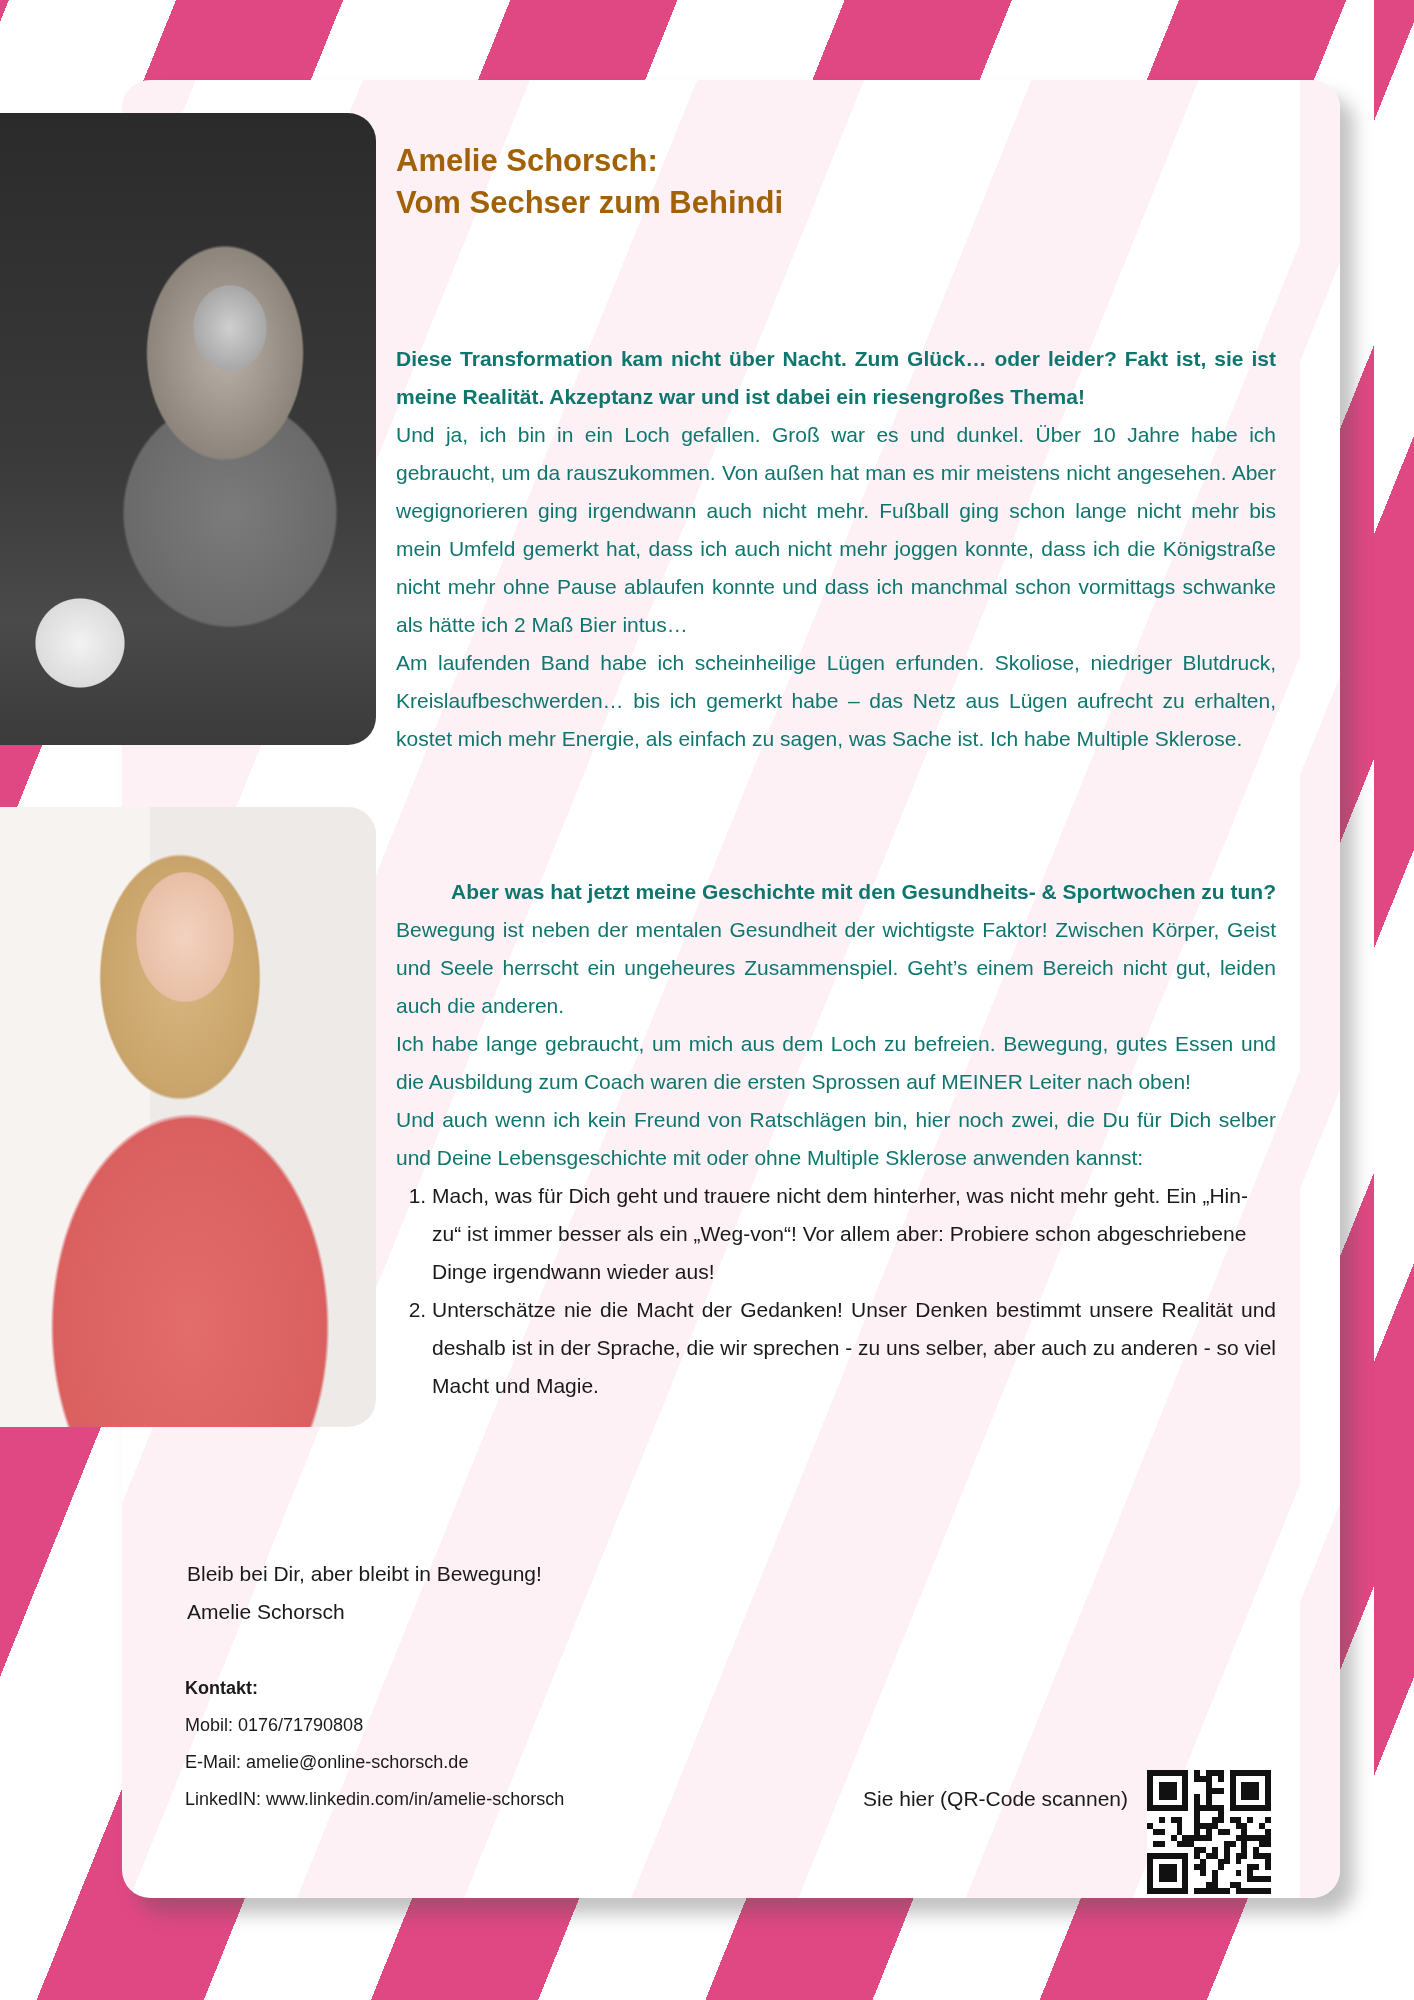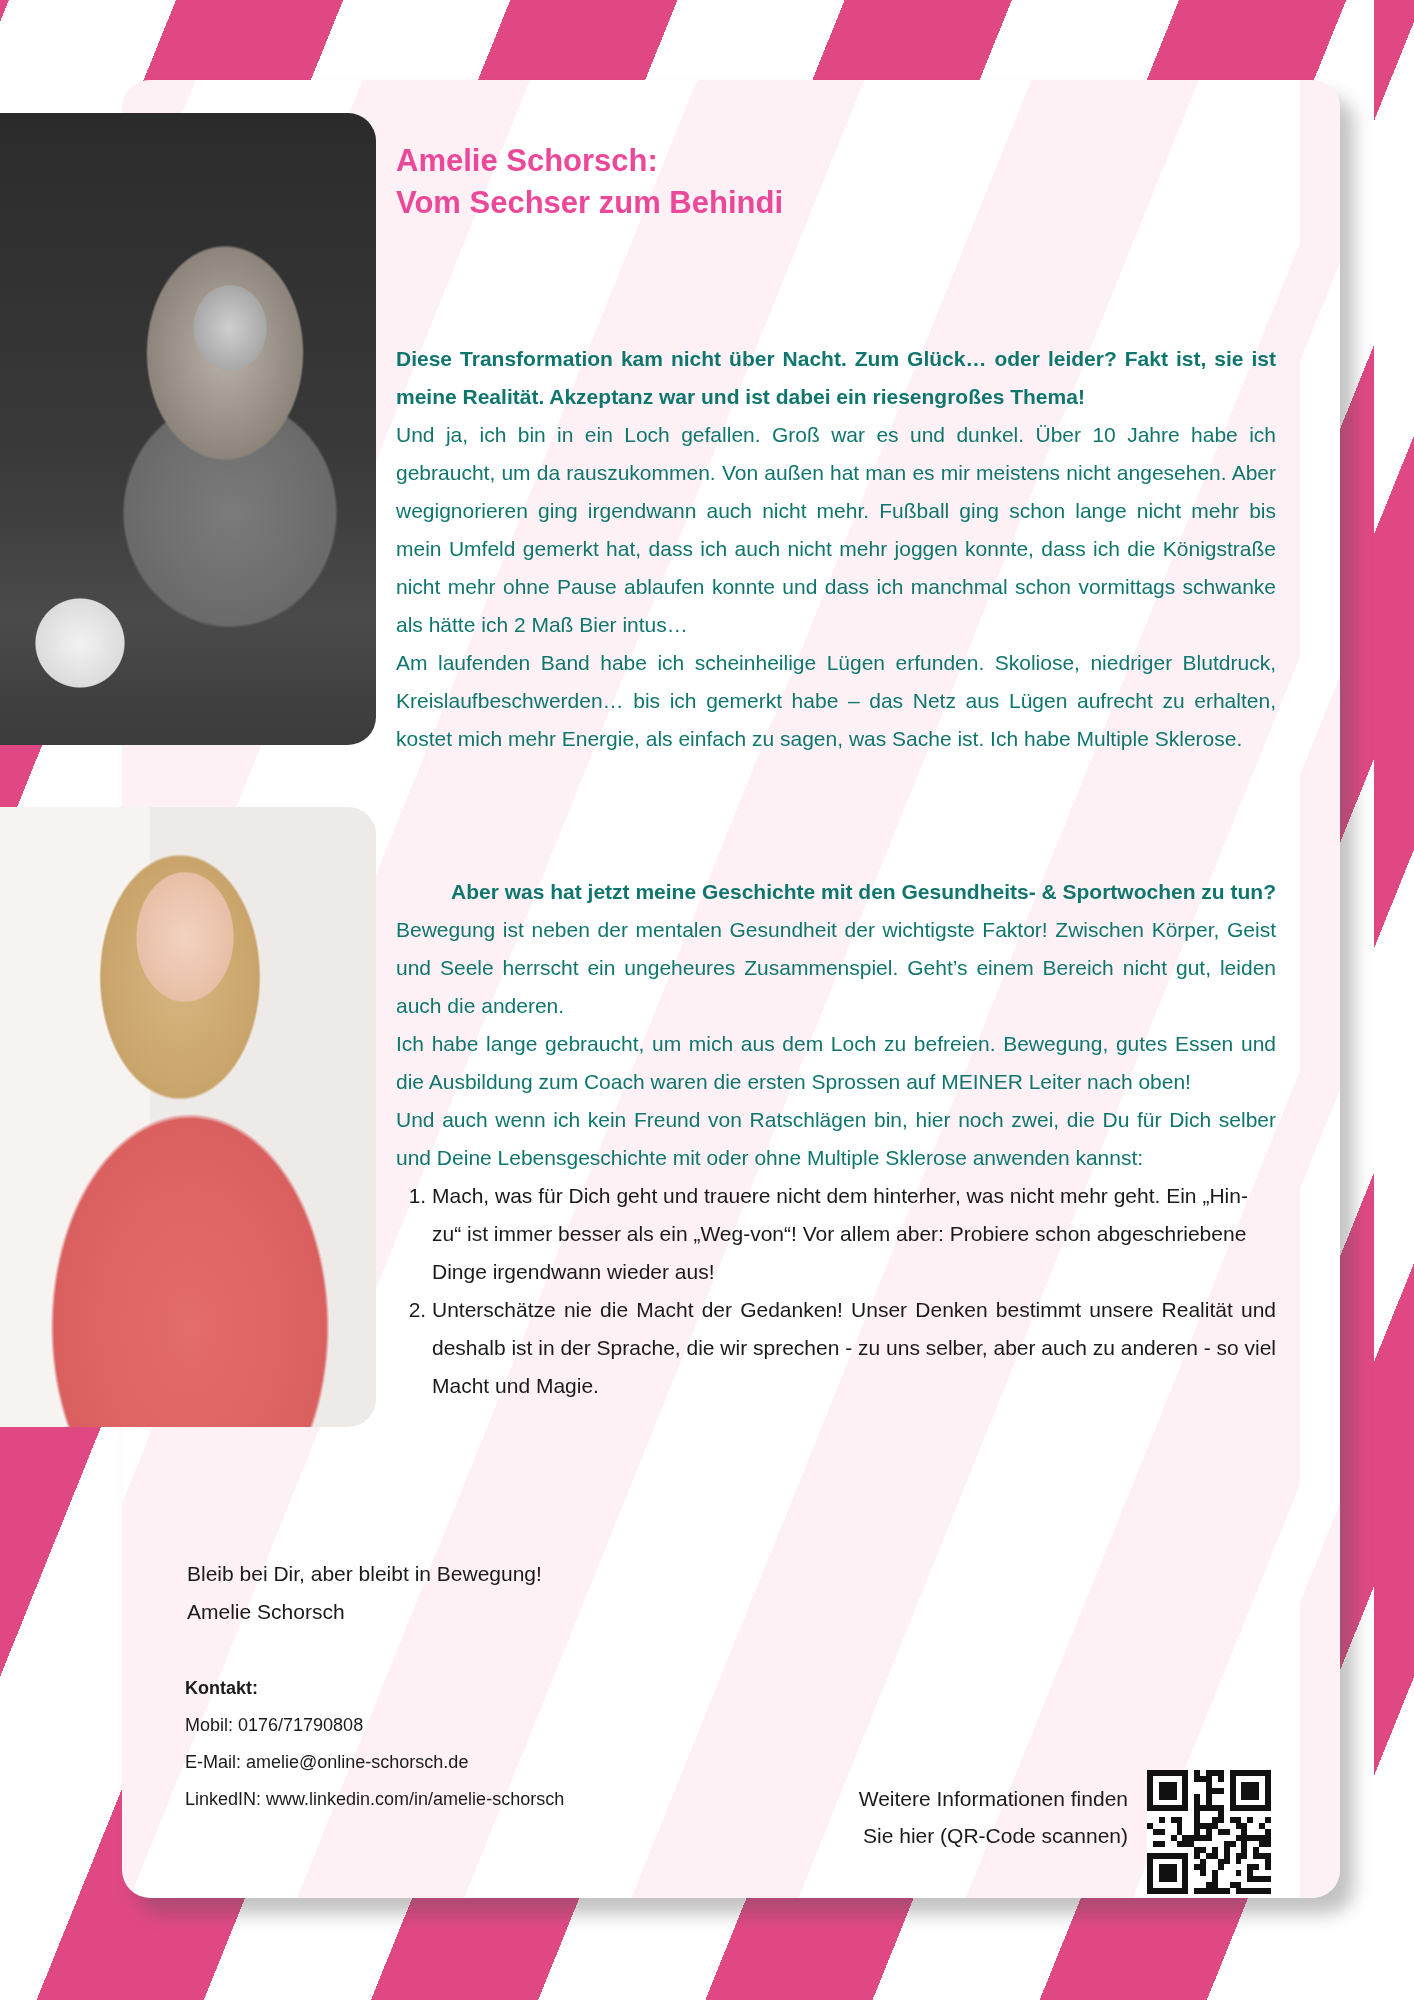--- a/index.html
+++ b/index.html
@@ -52,21 +52,21 @@
     }
     .photo-label {
       position: absolute; left: 12px; bottom: 10px; font-size: 11px; color: rgba(255,255,255,0.0);
     }
     .text-col {
       position: absolute; left: 396px; top: 140px; width: 880px;
     }
     .title {
       font-family: "Liberation Sans", "DejaVu Sans", sans-serif;
       font-weight: bold; font-size: 31px; line-height: 42px; margin: 0;
-      color: #ec4899;
+      color: #a16207;
     }
     .body-text {
       font-size: 21px; line-height: 38px; text-align: justify; margin: 0;
       color: #0f766e;
     }
     .intro { position: absolute; top: 200px; left: 0; width: 880px; }
     .bold { font-weight: bold; }
     .section2 { position: absolute; top: 733px; left: 0; width: 880px; }
     ol.tips {
       margin: 0; padding: 0 0 0 36px; font-size: 21px; line-height: 38px;
@@ -134,21 +134,20 @@
 </div>
 
 <div class="contact">
   <div class="bold">Kontakt:</div>
   <div>Mobil: 0176/71790808</div>
   <div>E-Mail: amelie@online-schorsch.de</div>
   <div>LinkedIN:  www.linkedin.com/in/amelie-schorsch</div>
 </div>
 
 <div class="qr-text">
-  <div>Weitere Informationen finden</div>
   <div>Sie hier (QR-Code scannen)</div>
 </div>
 
 <div class="qr" id="qr">
     <span></span>
     <span></span>
     <span></span>
     <span></span>
     <span></span>
     <span></span>

